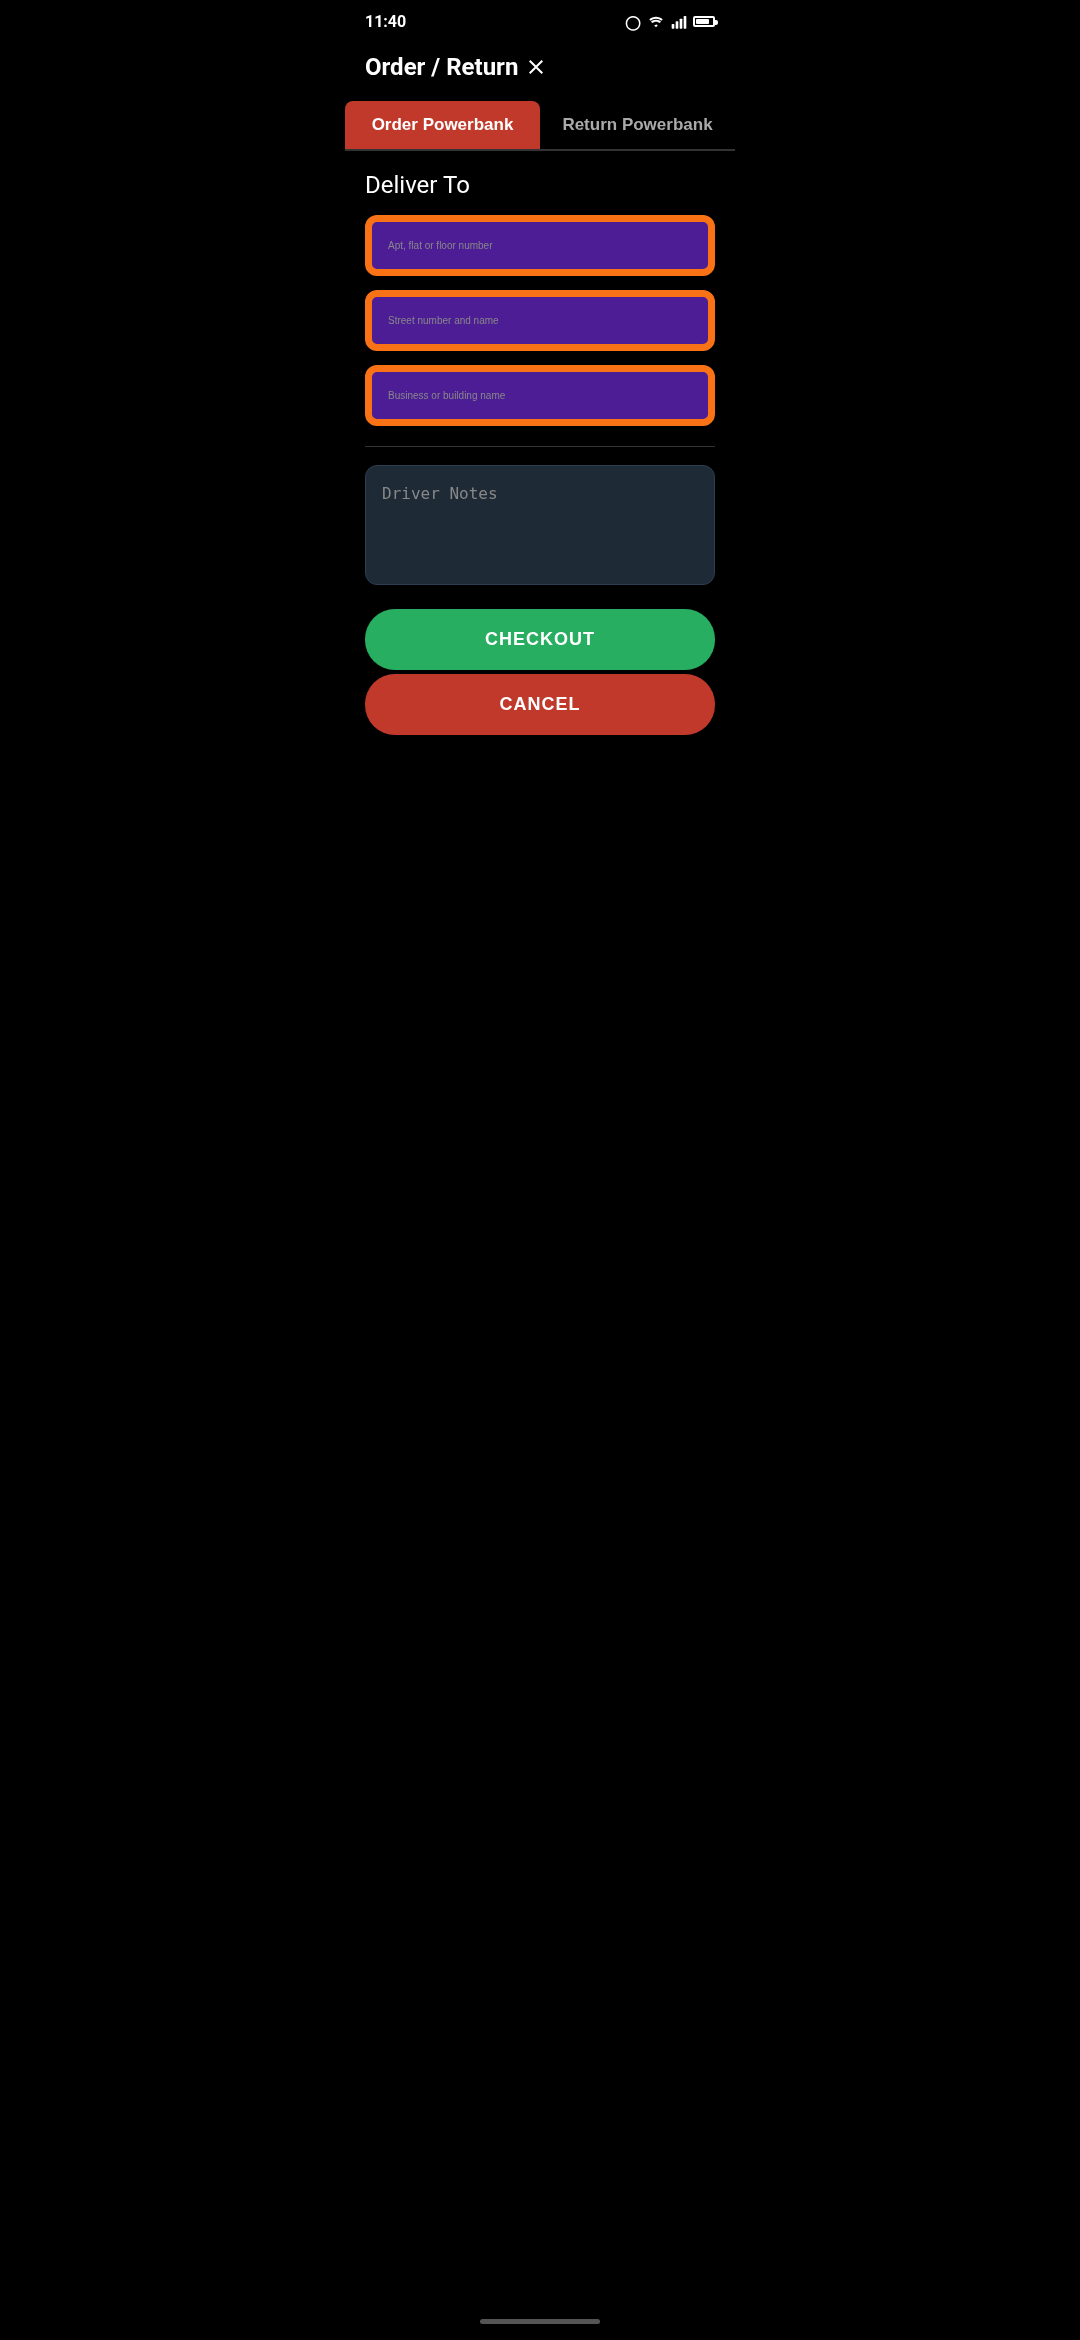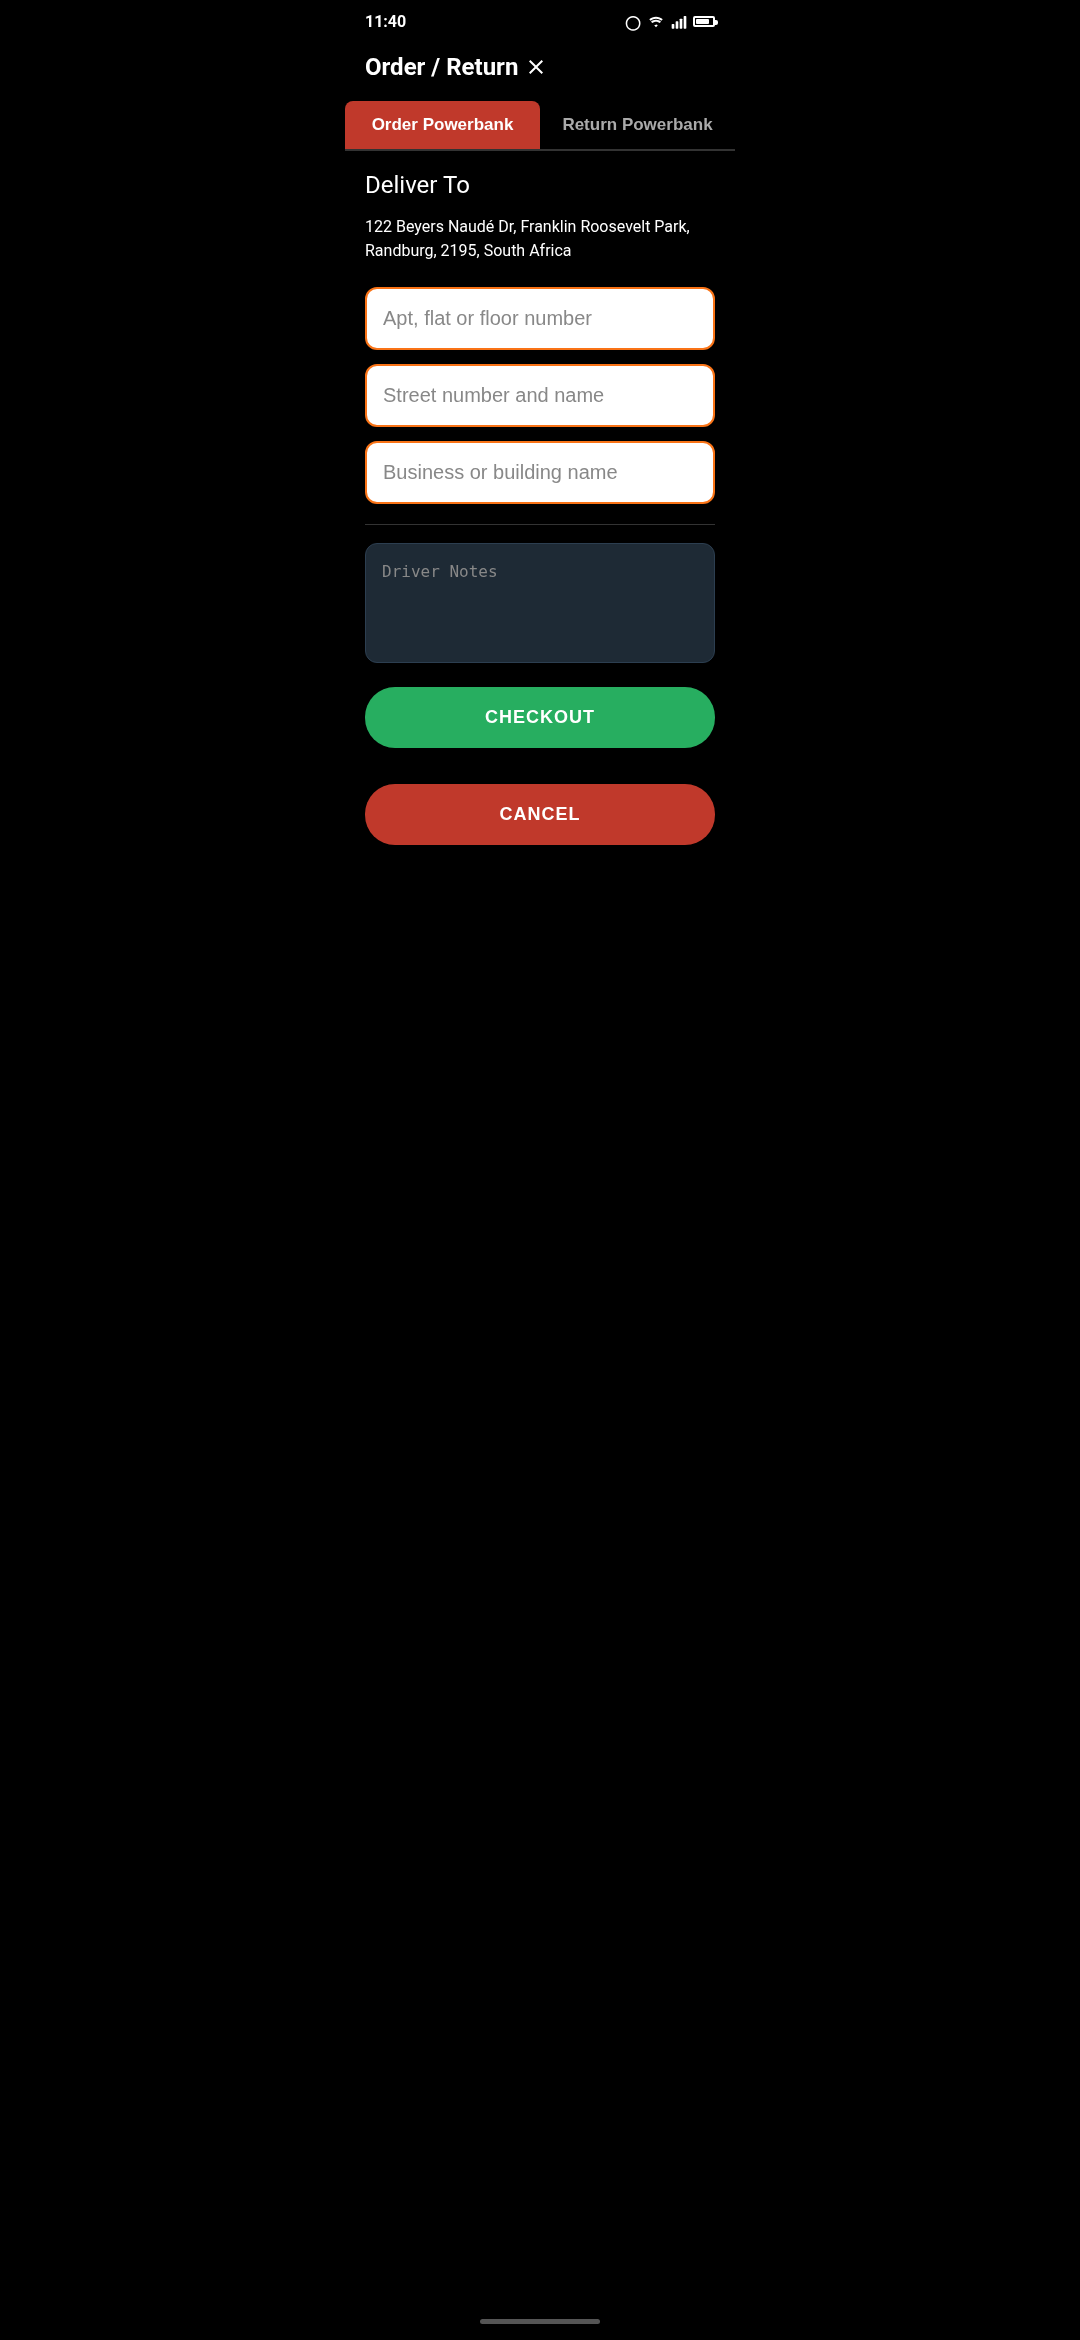--- a/index.html
+++ b/index.html
@@ -111,26 +111,26 @@
 
     .address-text {
       font-size: 16px;
       color: #ffffff;
       line-height: 1.5;
       margin-bottom: 24px;
     }
 
     .input-field {
       width: 100%;
-      background-color: #ffffff;
-      border: 2px solid #f97316;
+      background-color: #4c1d95;
+      border: 7px solid #f97316;
       border-radius: 12px;
       padding: 18px 16px;
       color: #888888;
-      font-size: 20px;
+      font-size: 10px;
       margin-bottom: 14px;
       outline: none;
     }
 
     .input-field::placeholder {
       color: #888888;
     }
 
     .input-textarea {
       width: 100%;
@@ -177,21 +177,20 @@
       color: #ffffff;
       border: none;
       border-radius: 30px;
       padding: 20px;
       font-size: 18px;
       font-weight: 700;
       letter-spacing: 1px;
       cursor: pointer;
       margin-bottom: 30px;
       text-align: center;
-      margin-top: 32px;
     }
 
     .home-indicator {
       display: flex;
       justify-content: center;
       padding: 16px;
       position: fixed;
       bottom: 0;
       left: 50%;
       transform: translateX(-50%);
@@ -272,21 +271,20 @@
 
 <div class="tab-container">
   <button class="tab tab-active">Order Powerbank</button>
   <button class="tab tab-inactive">Return Powerbank</button>
 </div>
 
 <div class="content">
 
   <h2 class="section-title">Deliver To</h2>
 
-  <p class="address-text">122 Beyers Naudé Dr, Franklin Roosevelt Park, Randburg, 2195, South Africa</p>
 
   <input class="input-field" type="text" placeholder="Apt, flat or floor number" style="">
 
   <input class="input-field" type="text" placeholder="Street number and name" style="">
 
   <input class="input-field" type="text" placeholder="Business or building name" style="">
 
   <hr class="divider">
 
   <textarea class="input-textarea" placeholder="Driver Notes" style=""></textarea>

